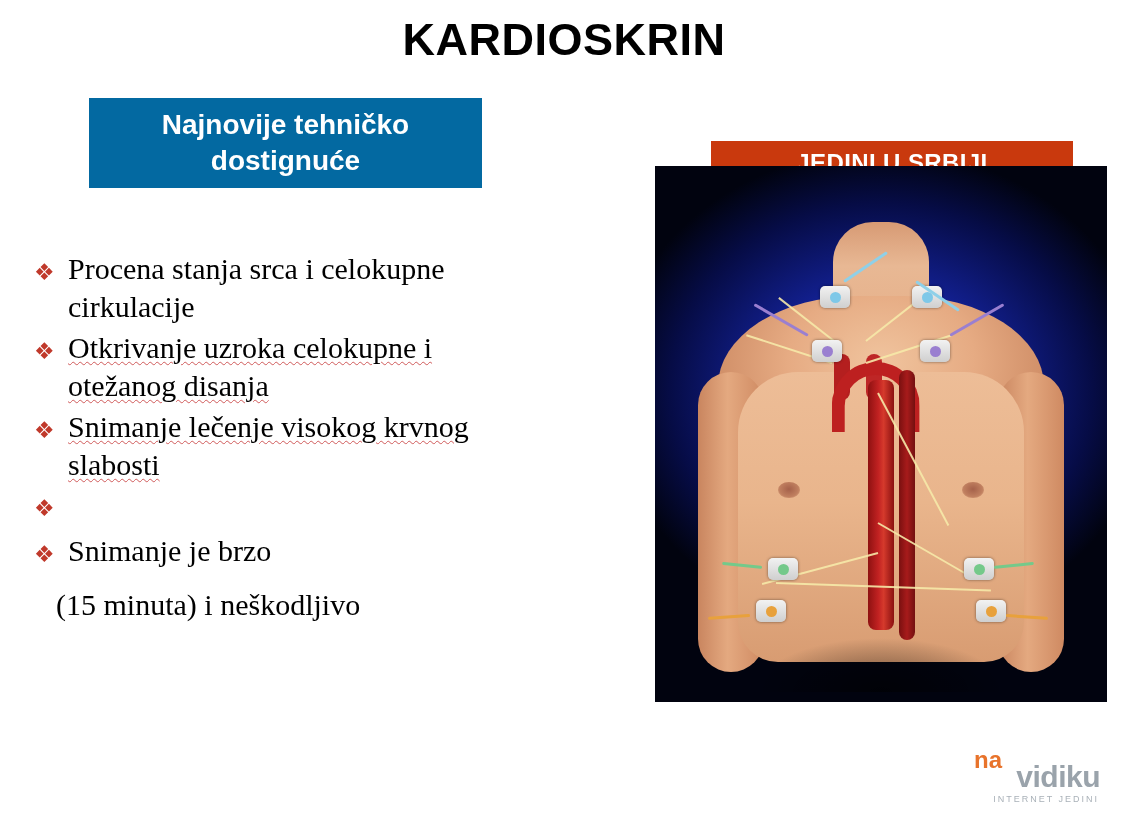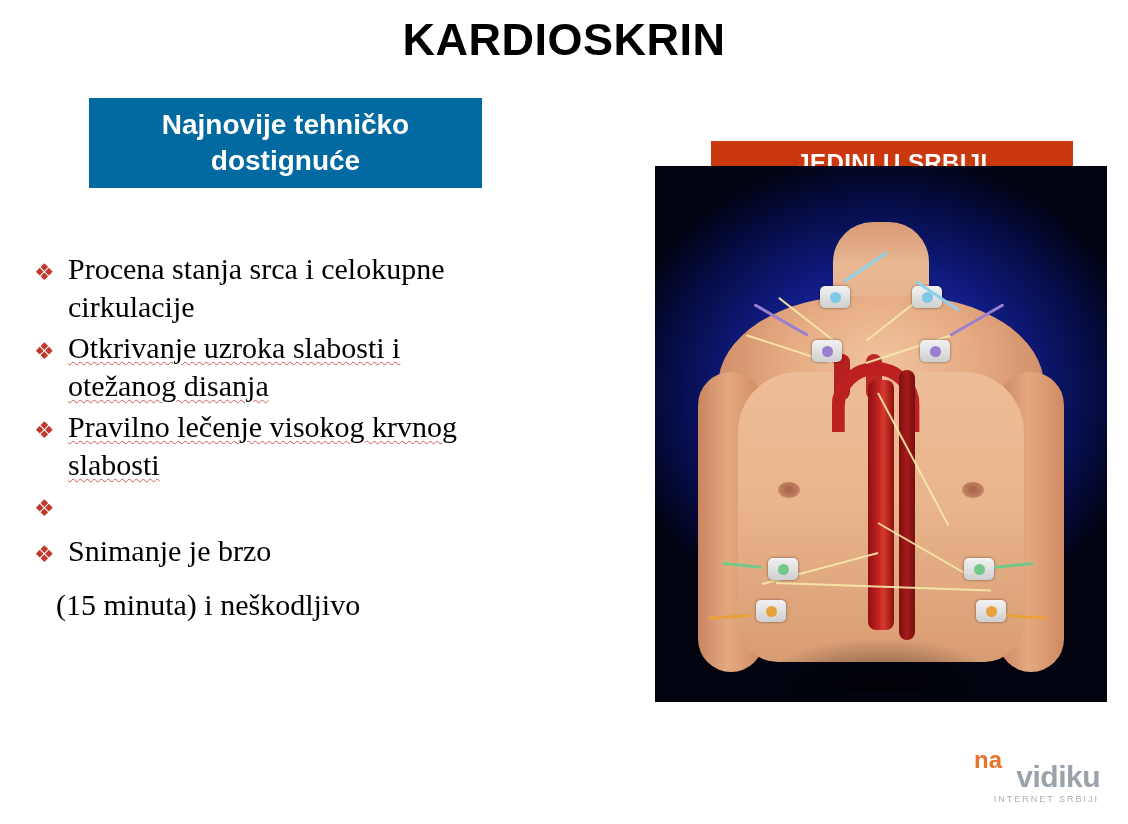--- a/index.html
+++ b/index.html
@@ -322,29 +322,29 @@
       <div class="marker">❖</div>
       <div class="bullet-text">
         <span>Procena stanja srca i celokupne</span><br>
         <span>cirkulacije</span>
       </div>
     </div>
 
     <div class="bullet-row">
       <div class="marker">❖</div>
       <div class="bullet-text">
-        <span class="squiggle">Otkrivanje uzroka slabosti i</span><br>
+        <span class="squiggle">Otkrivanje uzroka celokupne i</span><br>
         <span class="squiggle">otežanog disanja</span>
       </div>
     </div>
 
     <div class="bullet-row">
       <div class="marker">❖</div>
       <div class="bullet-text">
-        <span class="squiggle">Pravilno lečenje visokog krvnog</span><br>
+        <span class="squiggle">Snimanje lečenje visokog krvnog</span><br>
         <span class="squiggle">slabosti</span>
       </div>
     </div>
 
     <div class="bullet-row">
       <div class="marker">❖</div>
     </div>
 
     <div class="bullet-row">
       <div class="marker">❖</div>
@@ -425,16 +425,16 @@
       <div class="lead" style="left:34px; top:392px; width:42px; background:#e8a13c; transform:rotate(176deg);"></div>
       <div class="lead" style="left:290px; top:392px; width:42px; background:#e8a13c; transform:rotate(4deg);"></div>
 
       <div class="belly-shadow"></div>
     </div>
   </div>
 
   <div id="watermark">
     <div class="na">na</div>
     <div class="vidiku">vidiku</div>
-    <div class="tagline">INTERNET SRBIJI</div>
+    <div class="tagline">INTERNET JEDINI</div>
   </div>
 
 </div>
 
 </body></html>

